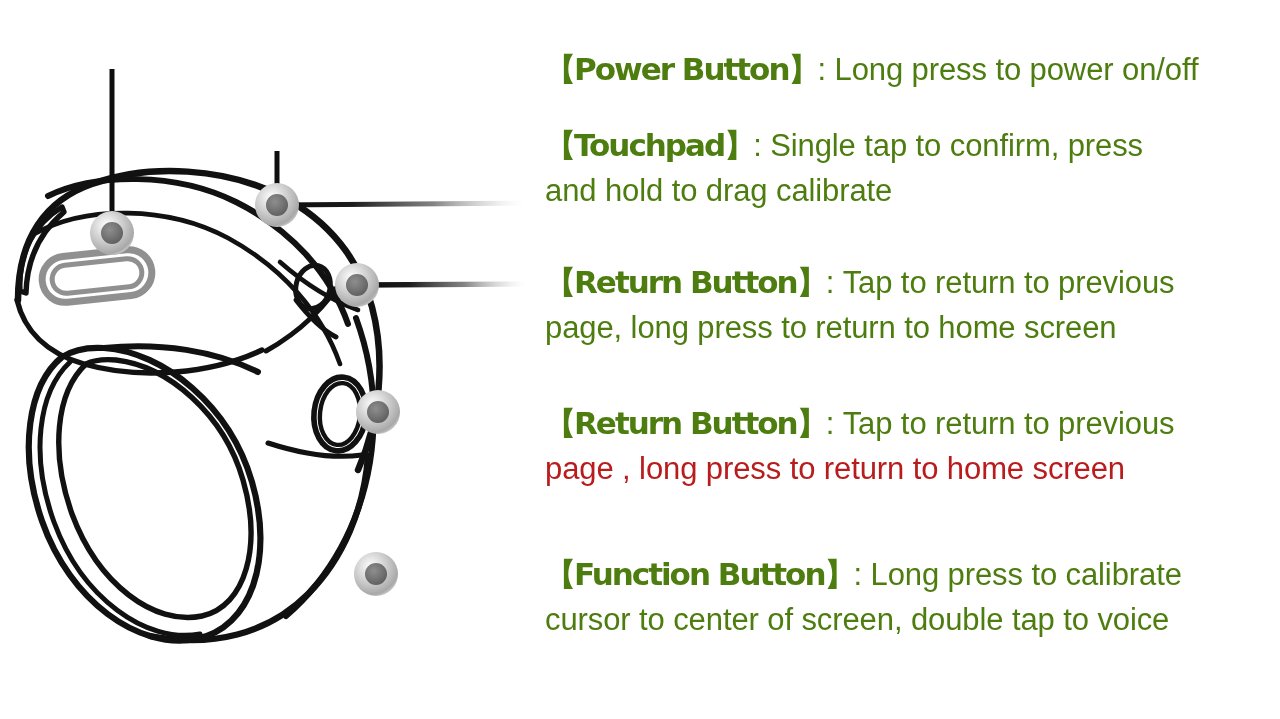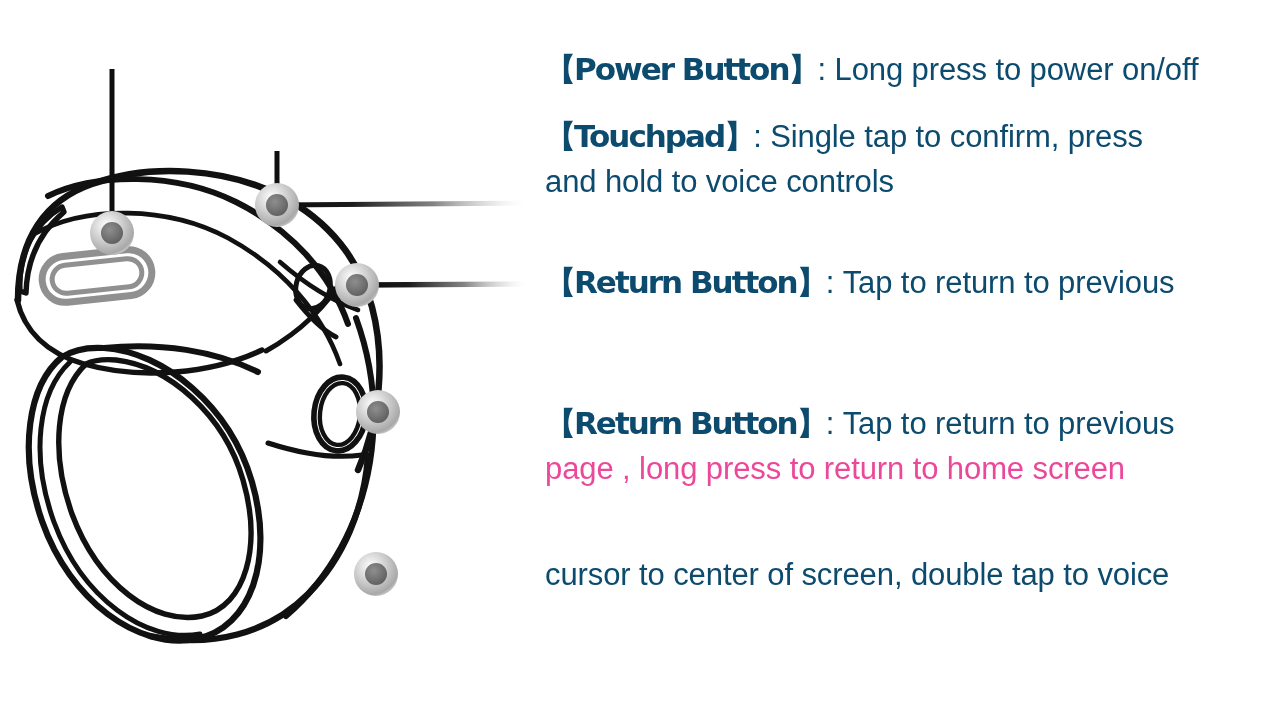--- a/index.html
+++ b/index.html
@@ -37,41 +37,41 @@
     height: 719px;
   }
   .callout-block {
     position: absolute;
     left: 0;
     width: 726px;
   }
   .callout-line {
     font-size: 31px;
     line-height: 45px;
-    color: #0c4a6e;
+    color: #4d7c0f;
     white-space: nowrap;
     letter-spacing: -0.1px;
   }
   .callout-line.muted {
-    color: #ec4899;
+    color: #b91c1c;
   }
   .label-strong {
     font-weight: bold;
     letter-spacing: -0.4px;
   }
   .bracket {
     font-weight: bold;
     font-family: "DejaVu Sans", "Liberation Sans", sans-serif;
     letter-spacing: -2px;
   }
   .sep {
     font-weight: normal;
   }
   #blk-power   { top: 47px; }
-  #blk-touch   { top: 114px; }
+  #blk-touch   { top: 123px; }
   #blk-return1 { top: 260px; }
   #blk-return2 { top: 401px; }
   #blk-function{ top: 552px; }
 </style>
 </head>
 <body>
 
 <div id="page">
 
   <svg id="ring-illustration" viewBox="0 0 540 719">
@@ -231,34 +231,38 @@
     <div class="callout-block" id="blk-power">
       <div class="callout-line">
         <span class="label-strong"><span class="bracket">【Power Button】</span></span><span class="sep">:</span> <span>Long press to power on/off</span>
       </div>
     </div>
 
     <div class="callout-block" id="blk-touch">
       <div class="callout-line">
         <span class="label-strong"><span class="bracket">【Touchpad】</span></span><span class="sep">:</span> <span>Single tap to confirm, press</span>
       </div>
-      <div class="callout-line">and hold to voice controls</div>
+      <div class="callout-line">and hold to drag calibrate</div>
     </div>
 
     <div class="callout-block" id="blk-return1">
       <div class="callout-line">
         <span class="label-strong"><span class="bracket">【Return Button】</span></span><span class="sep">:</span> <span>Tap to return to previous</span>
       </div>
+      <div class="callout-line">page, long press to return to home screen</div>
     </div>
 
     <div class="callout-block" id="blk-return2">
       <div class="callout-line">
         <span class="label-strong"><span class="bracket">【Return Button】</span></span><span class="sep">:</span> <span>Tap to return to previous</span>
       </div>
       <div class="callout-line muted">page , long press to return to home screen</div>
     </div>
 
     <div class="callout-block" id="blk-function">
+      <div class="callout-line">
+        <span class="label-strong"><span class="bracket">【Function Button】</span></span><span class="sep">:</span> <span>Long press to calibrate</span>
+      </div>
       <div class="callout-line">cursor to center of screen, double tap to voice</div>
     </div>
 
   </div>
 </div>
 
 </body></html>

